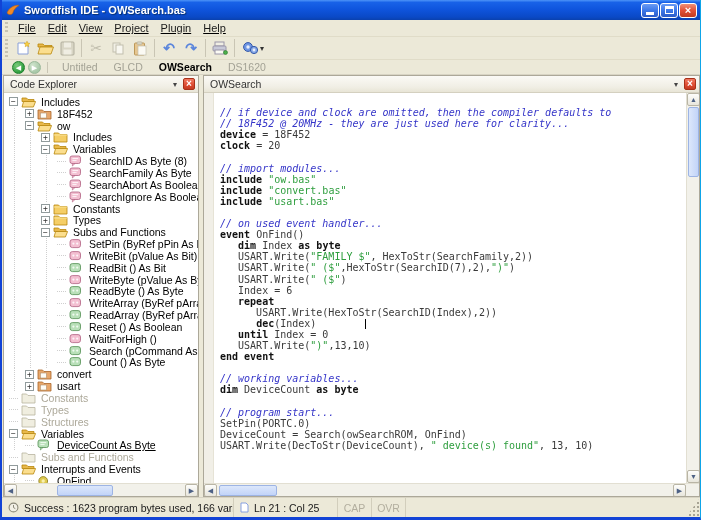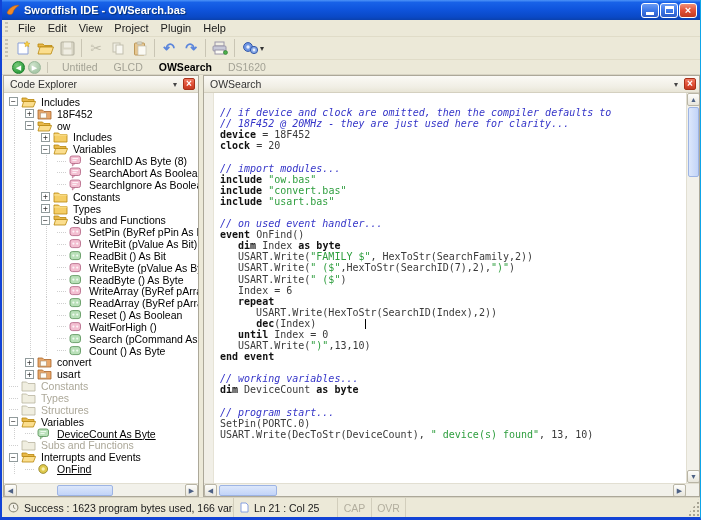--- a/index.html
+++ b/index.html
@@ -137,21 +137,21 @@
     <span class="winbtn blue">
         <span class="max-glyph"></span>
       </span>
     <span class="winbtn red">
         <span>×</span>
       </span>
   </div>
 
   <div class="menubar">
     <span class="grip"></span>
-    <span style="display:flex;">
+    <span style="display:flex;text-decoration:underline;">
         <span class="menu-item">File</span>
         <span class="menu-item">Edit</span>
         <span class="menu-item">View</span>
         <span class="menu-item">Project</span>
         <span class="menu-item">Plugin</span>
         <span class="menu-item">Help</span>
       </span>
   </div>
 
   <div class="toolbar">
@@ -309,20 +309,34 @@
             <span class="guide"></span>
             <span class="dash"></span>
             <span class="node-icon">
               <svg width="13" height="12" viewBox="0 0 13 12">
                 <rect x="1" y="1" width="10.5" height="7.5" rx="2" fill="#F3BFD1" stroke="#B06080" stroke-width="0.8"></rect>
                 <path d="M3.4 8.5 L3.4 11 L6 8.5 Z" fill="#F3BFD1" stroke="#B06080" stroke-width="0.6"></path>
                 <path d="M3.4 3.6 h5.8 M3.4 5.6 h4.2" stroke="#FDF4F8" stroke-width="1"></path>
               </svg>
             </span>
             <span class="node-label">SearchID As Byte (8)</span>
+          </div>
+          <div class="tree-row">
+            <span class="guide"></span>
+            <span class="guide"></span>
+            <span class="guide"></span>
+            <span class="dash"></span>
+            <span class="node-icon">
+              <svg width="13" height="12" viewBox="0 0 13 12">
+                <rect x="1" y="1" width="10.5" height="7.5" rx="2" fill="#F3BFD1" stroke="#B06080" stroke-width="0.8"></rect>
+                <path d="M3.4 8.5 L3.4 11 L6 8.5 Z" fill="#F3BFD1" stroke="#B06080" stroke-width="0.6"></path>
+                <path d="M3.4 3.6 h5.8 M3.4 5.6 h4.2" stroke="#FDF4F8" stroke-width="1"></path>
+              </svg>
+            </span>
+            <span class="node-label">SearchFamily As Byte</span>
           </div>
           <div class="tree-row">
             <span class="guide"></span>
             <span class="guide"></span>
             <span class="guide"></span>
             <span class="dash"></span>
             <span class="node-icon">
               <svg width="13" height="12" viewBox="0 0 13 12">
                 <rect x="1" y="1" width="10.5" height="7.5" rx="2" fill="#F3BFD1" stroke="#B06080" stroke-width="0.8"></rect>
                 <path d="M3.4 8.5 L3.4 11 L6 8.5 Z" fill="#F3BFD1" stroke="#B06080" stroke-width="0.6"></path>
@@ -682,20 +696,21 @@
             <div class="code-line"><span class="tok-p">      </span><span class="tok-k">dec</span><span class="tok-p">(Index)        </span><span class="caret"></span></div>
             <div class="code-line"><span class="tok-p">   </span><span class="tok-k">until</span><span class="tok-p"> Index = 0</span></div>
             <div class="code-line"><span class="tok-p">   USART.Write(</span><span class="tok-s">")"</span><span class="tok-p">,13,10)</span></div>
             <div class="code-line"><span class="tok-k">end event</span></div>
             <div class="code-line">&nbsp;</div>
             <div class="code-line"><span class="tok-c">// working variables...</span></div>
             <div class="code-line"><span class="tok-k">dim</span><span class="tok-p"> DeviceCount </span><span class="tok-k">as</span><span class="tok-p"> </span><span class="tok-k">byte</span></div>
             <div class="code-line">&nbsp;</div>
             <div class="code-line"><span class="tok-c">// program start...</span></div>
             <div class="code-line"><span class="tok-p">SetPin(PORTC.0)</span></div>
+            <div class="code-line"><span class="tok-p">DeviceCount = Search(owSearchROM, OnFind)</span></div>
             <div class="code-line"><span class="tok-p">USART.Write(DecToStr(DeviceCount), </span><span class="tok-s">" device(s) found"</span><span class="tok-p">, 13, 10)</span></div>
           </div>
         <div class="vscroll">
           <span class="sb-btn">▲</span>
           <span class="sb-track" style="flex:1;">
             <span class="sb-thumb-v" style="top:1px;height:70px;"></span>
           </span>
           <span class="sb-btn">▼</span>
         </div>
       </div>

